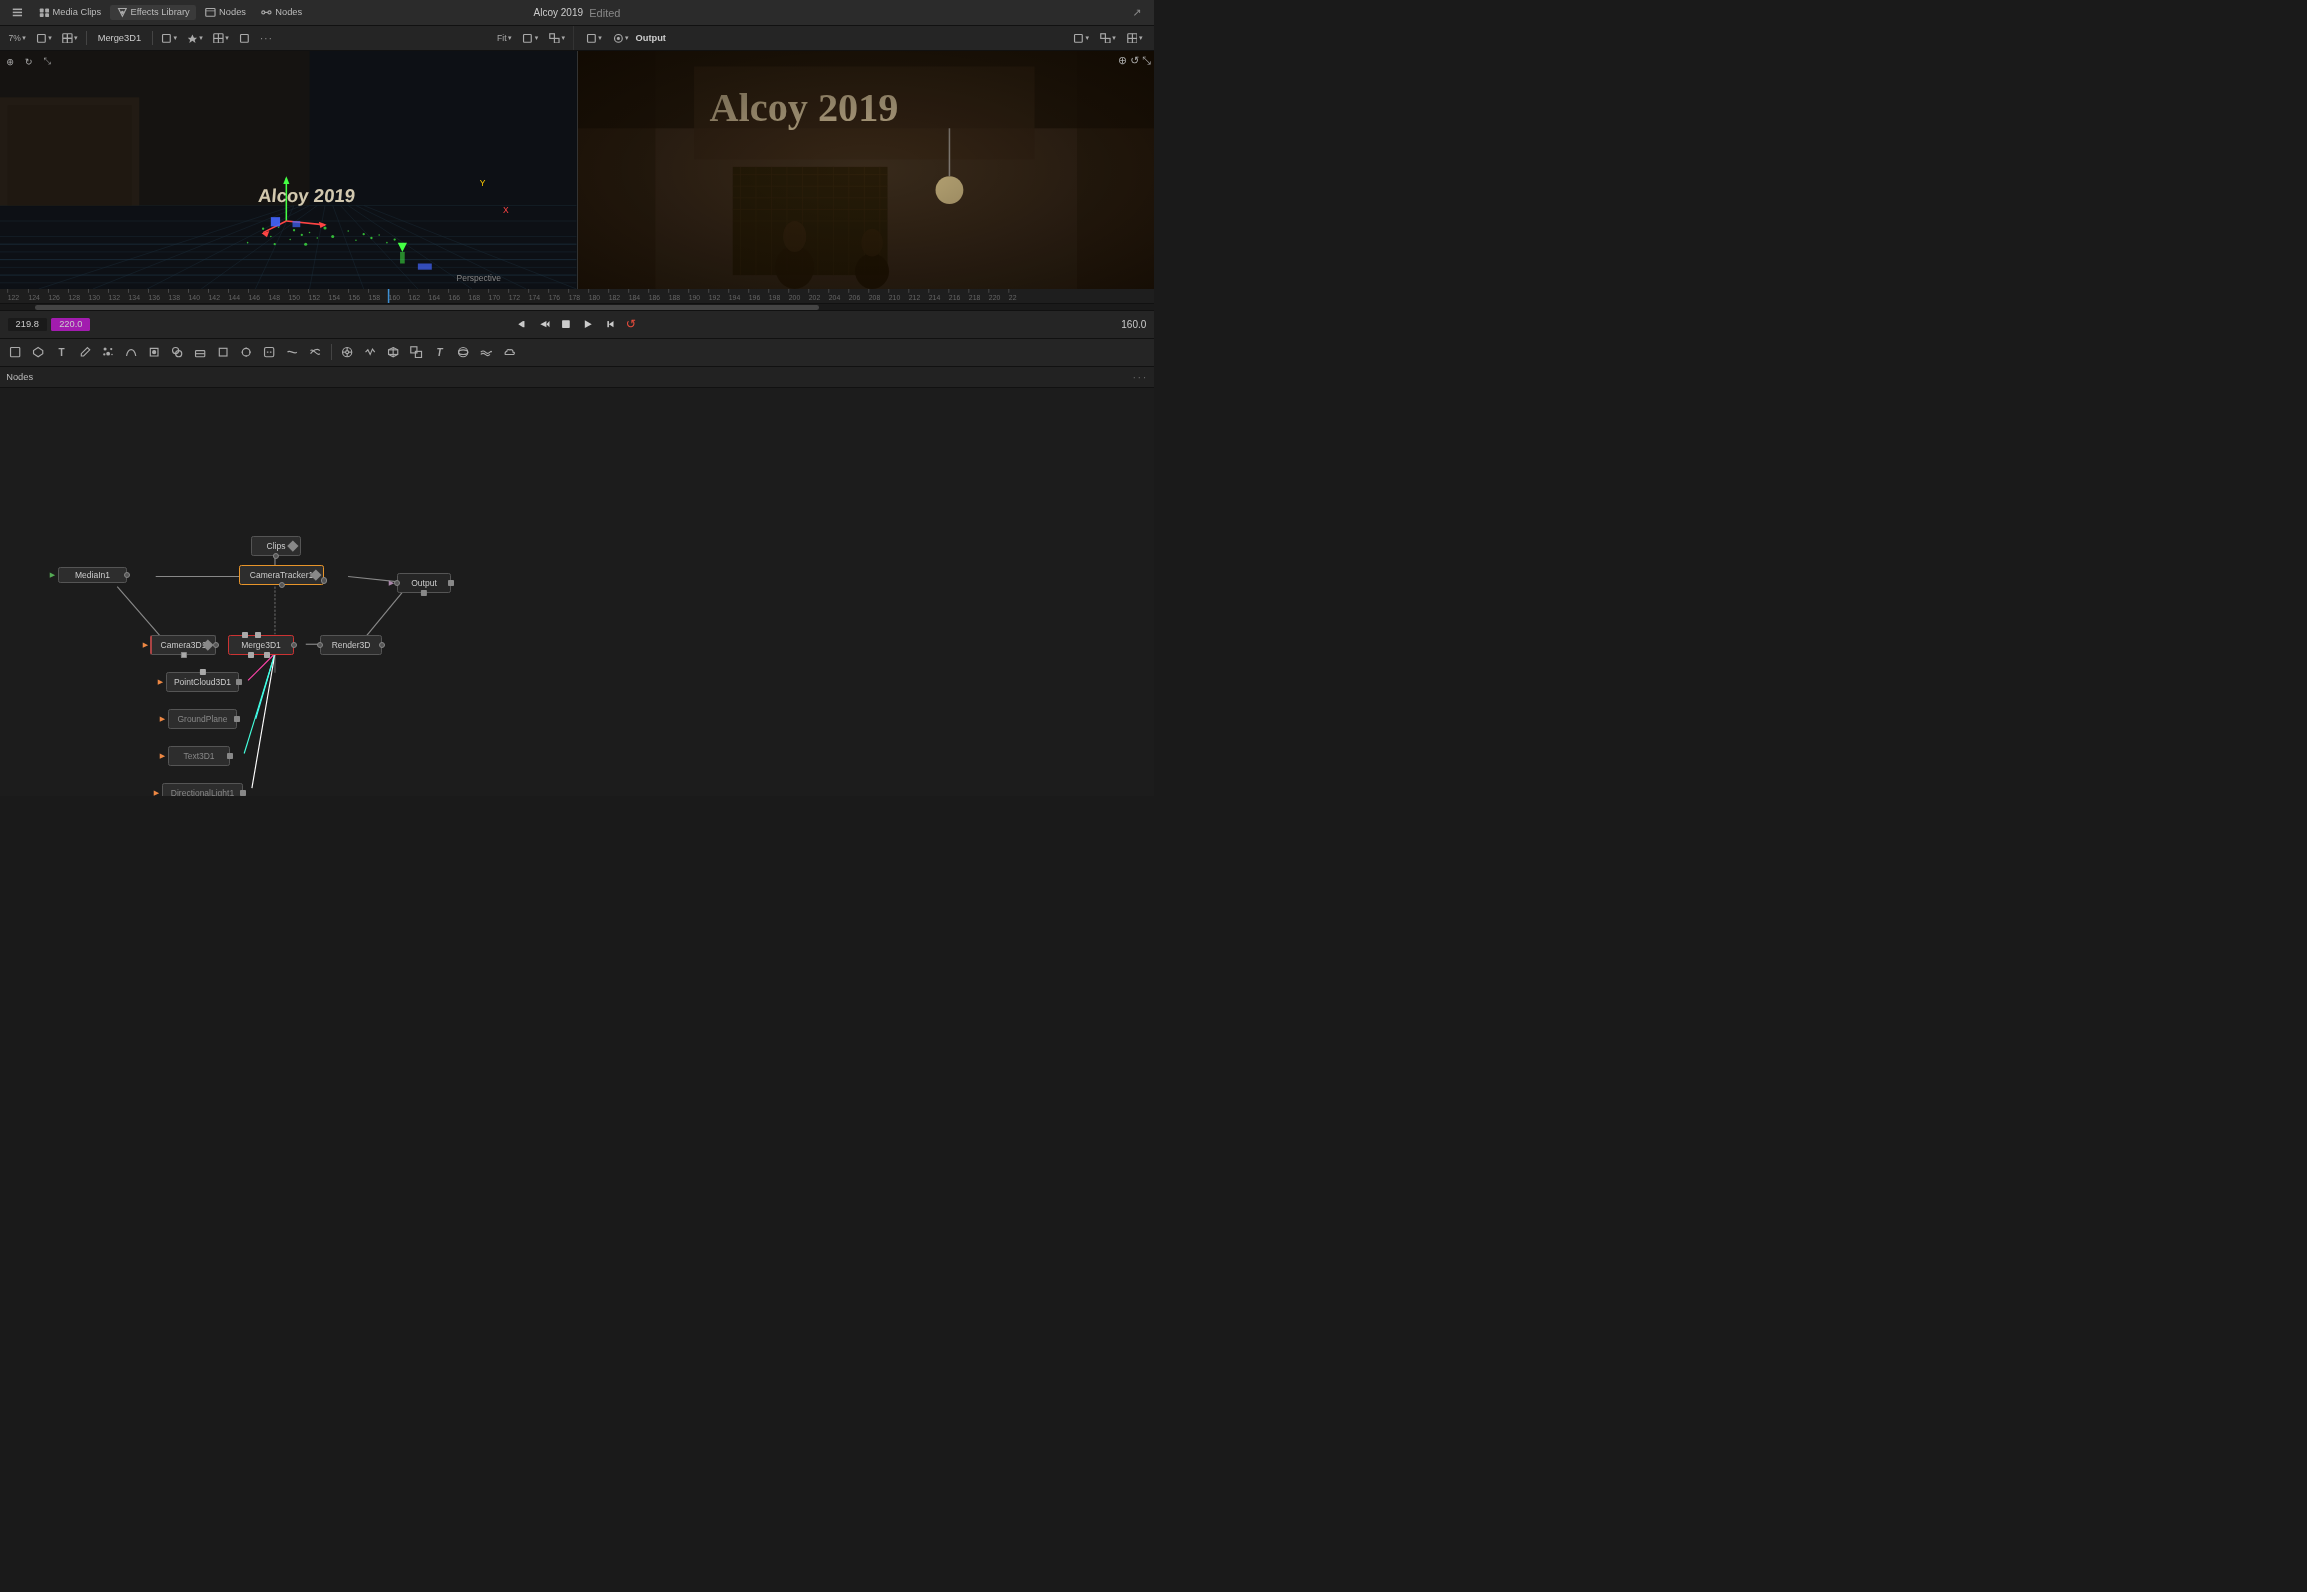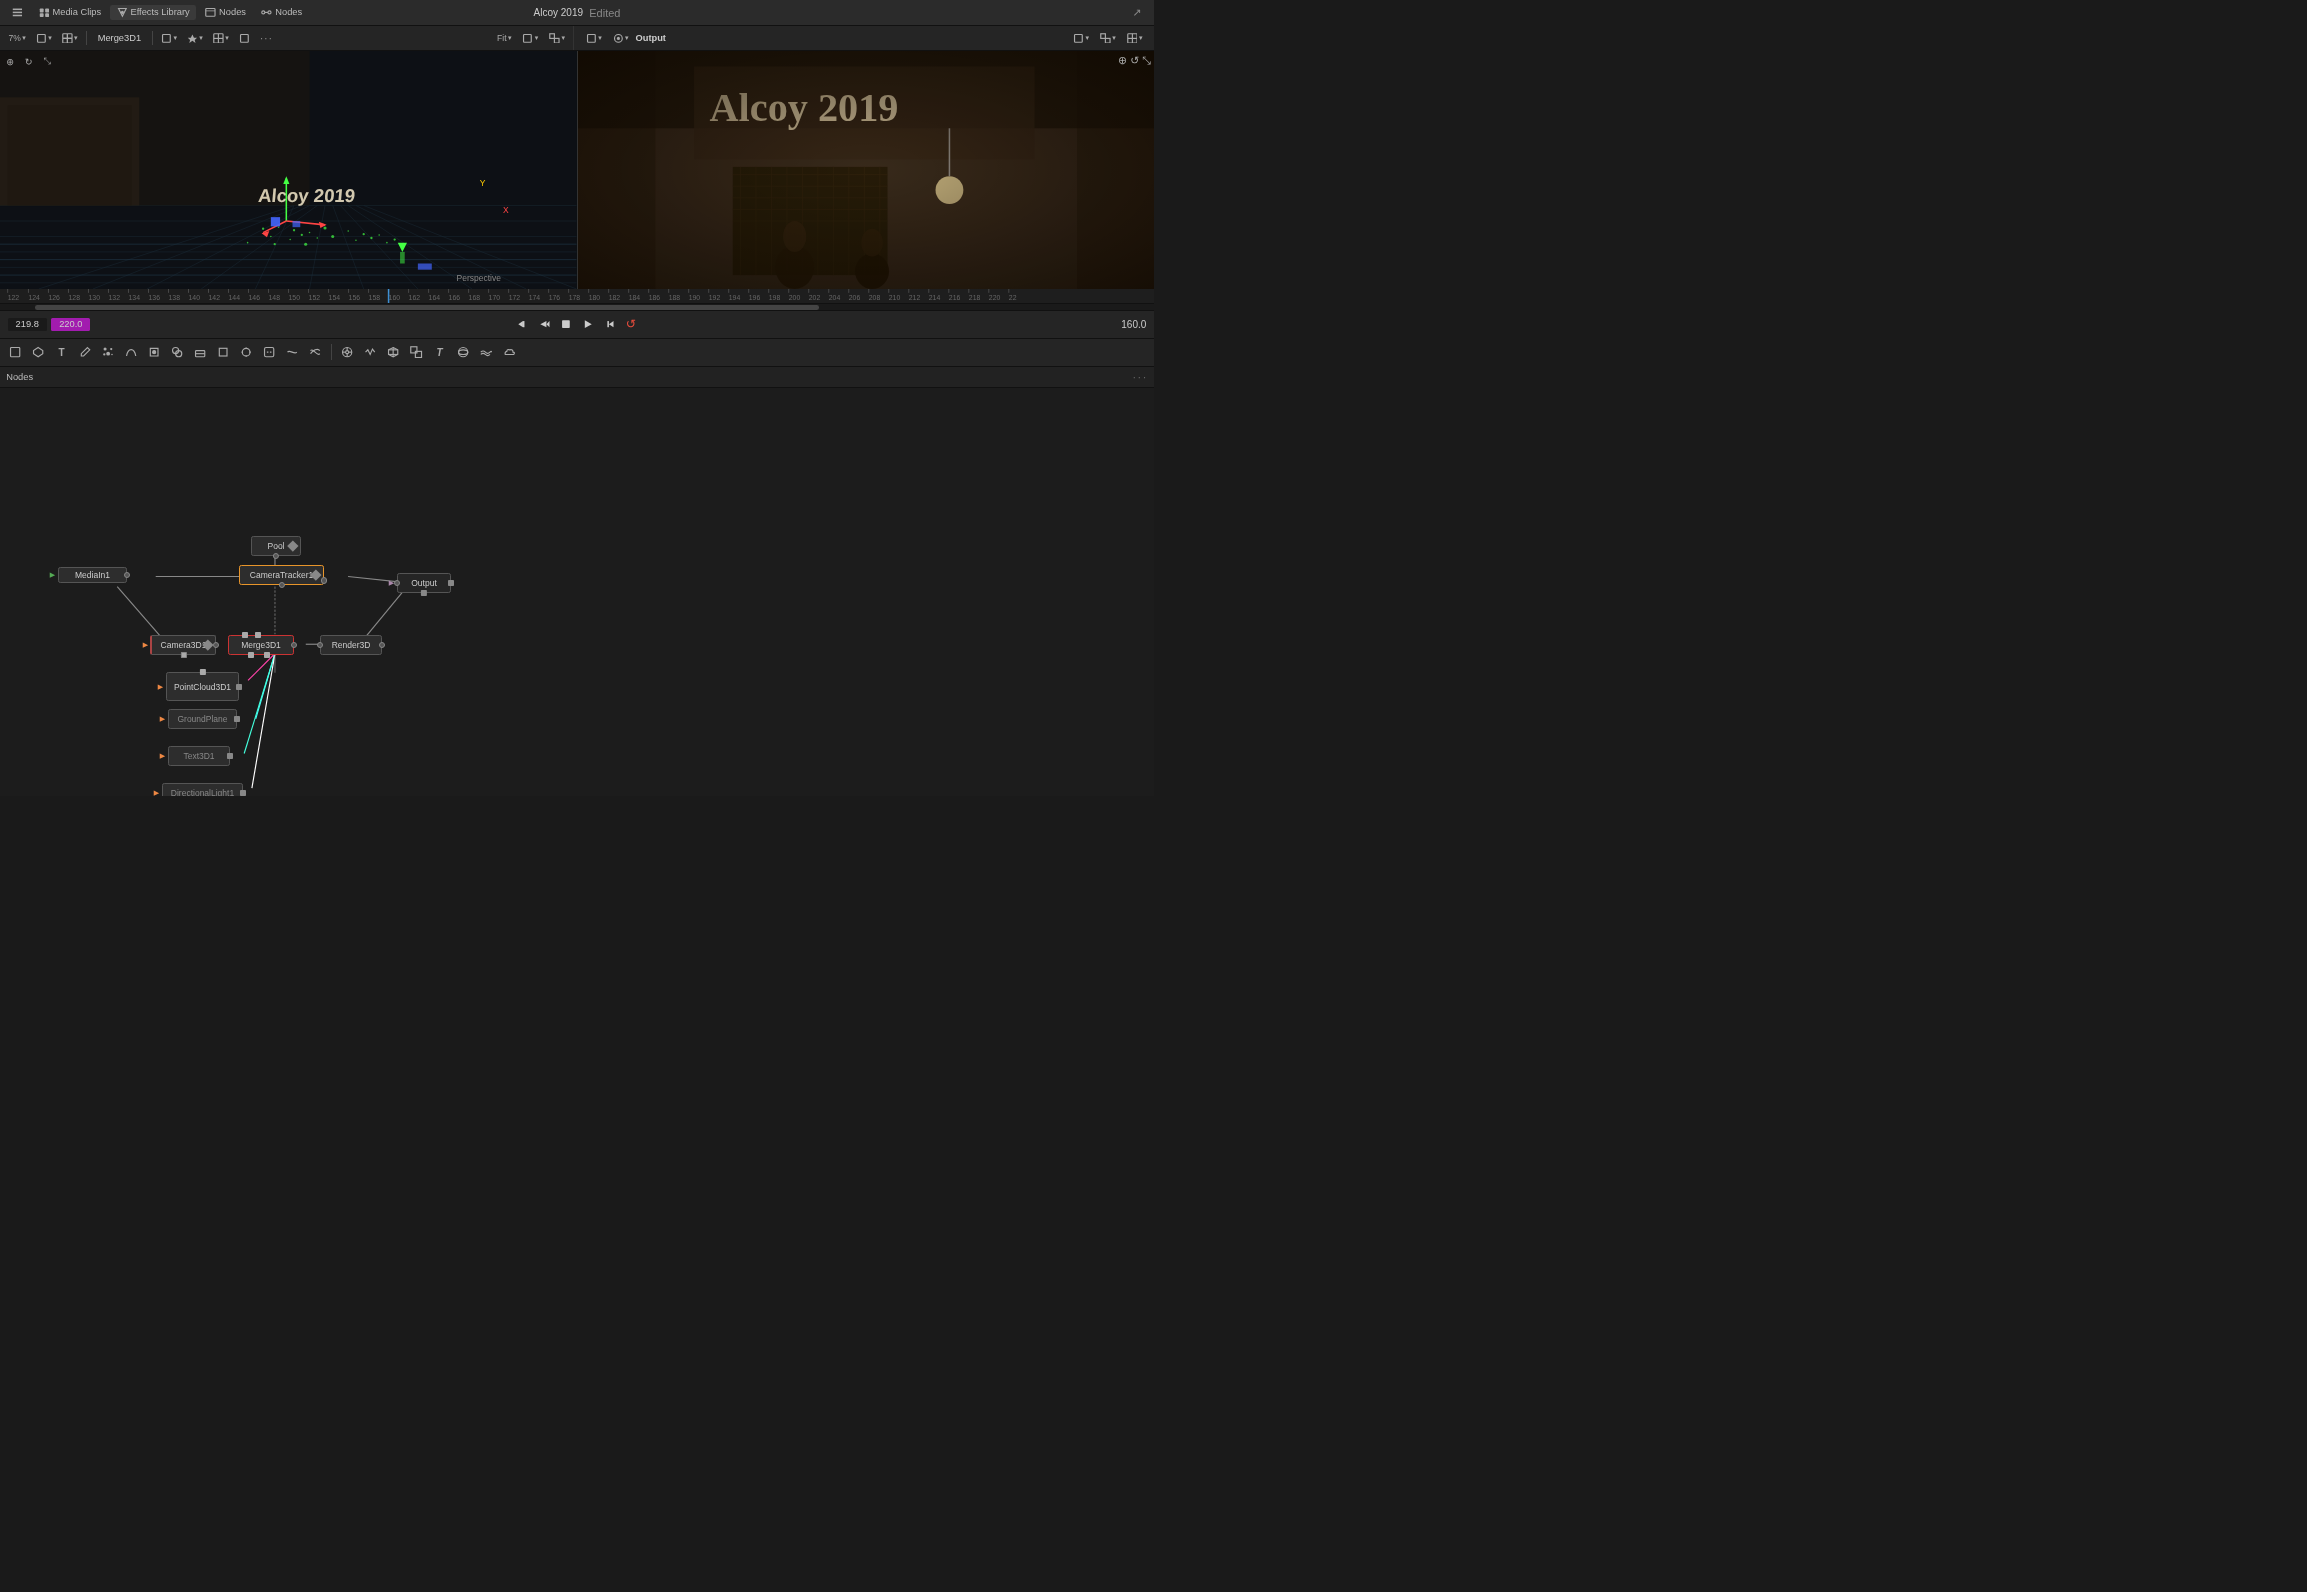--- a/index.html
+++ b/index.html
@@ -768,21 +768,21 @@
         <line x1="355" y1="345" x2="355" y2="370" stroke="#888" stroke-width="1"></line>
       </svg>
 
       <div style="position:absolute; left:58px; top:179px; background:#2d2d2d; border:0.8px solid #555; border-radius:2.3px; height:16px; min-width:69px; display:flex; align-items:center; justify-content:center; padding:0 6.2px; font-size:8.5px; color:#ccc; cursor:pointer;">
         <span style="position:absolute;left:-9.3px;color:#5a5;font-size:7px;">▶</span>
         <span>MediaIn1</span>
         <span style="position:absolute;right:-3.9px;width:6.2px;height:6.2px;background:#555;border-radius:50%;border:0.8px solid #888;"></span>
       </div>
 
       <div style="position:absolute; left:251px; top:148px; background:#2d2d2d; border:0.8px solid #555; border-radius:2.3px; height:20px; min-width:50px; display:flex; align-items:center; justify-content:center; padding:0 6.2px; font-size:8.5px; color:#ccc; cursor:pointer;">
-        <span>Pool</span>
+        <span>Clips</span>
         <span style="position:absolute;right:3.1px;width:7.7px;height:7.7px;background:#888;transform:rotate(45deg);display:inline-block;margin-left:3.1px;"></span>
         <span style="position:absolute;bottom:-3.9px;left:50%;transform:translateX(-50%);width:6.2px;height:6.2px;background:#555;border-radius:50%;border:0.8px solid #888;"></span>
       </div>
 
       <div style="position:absolute; left:239px; top:177px; background:#2d2d2d; border:0.8px solid #e8952a; border-radius:2.3px; height:20px; min-width:85px; display:flex; align-items:center; justify-content:center; padding:0 6.2px; font-size:8.5px; color:#ccc; cursor:pointer;">
         <span>CameraTracker1</span>
         <span style="position:absolute;right:3.1px;width:7.7px;height:7.7px;background:#888;transform:rotate(45deg);display:inline-block;"></span>
         <span style="position:absolute;right:-3.9px;margin-top:10.8px;width:6.2px;height:6.2px;background:#555;border-radius:50%;border:0.8px solid #888;"></span>
         <span style="position:absolute;bottom:-3.9px;left:50%;transform:translateX(-50%);width:6.2px;height:6.2px;background:#555;border-radius:50%;border:0.8px solid #888;"></span>
       </div>
@@ -811,21 +811,21 @@
       </div>
 
       <div style="position:absolute; left:397px; top:185px; background:#252525; border:0.8px solid #555; border-radius:2.3px; height:20px; min-width:54px; display:flex; align-items:center; justify-content:center; padding:0 6.2px; font-size:8.5px; color:#ccc; cursor:pointer;">
         <span style="position:absolute;left:-9.3px;color:#a8a;font-size:7px;">▶</span>
         <span style="position:absolute;left:-3.9px;width:6.2px;height:6.2px;background:#555;border-radius:50%;border:0.8px solid #888;"></span>
         <span>Output</span>
         <span style="position:absolute;right:-3.9px;width:6.2px;height:6.2px;background:#888;border-radius:0.8px;"></span>
         <span style="position:absolute;bottom:-3.9px;left:50%;transform:translateX(-50%);width:6.2px;height:6.2px;background:#888;border-radius:0.8px;"></span>
       </div>
 
-      <div style="position:absolute; left:166px; top:284px; background:#2d2d2d; border:0.8px solid #555; border-radius:2.3px; height:29px; min-width:73px; display:flex; align-items:center; justify-content:center; padding:0 6.2px; font-size:8.5px; color:#ccc; cursor:pointer;">
+      <div style="position:absolute; left:166px; top:284px; background:#2d2d2d; border:0.8px solid #555; border-radius:2.3px; height:20px; min-width:73px; display:flex; align-items:center; justify-content:center; padding:0 6.2px; font-size:8.5px; color:#ccc; cursor:pointer;">
         <span style="position:absolute;left:-9.3px;color:#e84;font-size:7px;">▶</span>
         <span>PointCloud3D1</span>
         <span style="position:absolute;right:-3.9px;width:6.2px;height:6.2px;background:#888;border-radius:0.8px;"></span>
         <span style="position:absolute;top:-3.9px;left:50%;transform:translateX(-50%);width:6.2px;height:6.2px;background:#aaa;border-radius:0.8px;"></span>
       </div>
 
       <div style="position:absolute; left:168px; top:321px; background:#2d2d2d; border:0.8px solid #555; border-radius:2.3px; height:20px; min-width:69px; display:flex; align-items:center; justify-content:center; padding:0 6.2px; font-size:8.5px; color:#888; cursor:pointer;">
         <span style="position:absolute;left:-9.3px;color:#e84;font-size:7px;">▶</span>
         <span>GroundPlane</span>
         <span style="position:absolute;right:-3.9px;width:6.2px;height:6.2px;background:#888;border-radius:0.8px;"></span>

